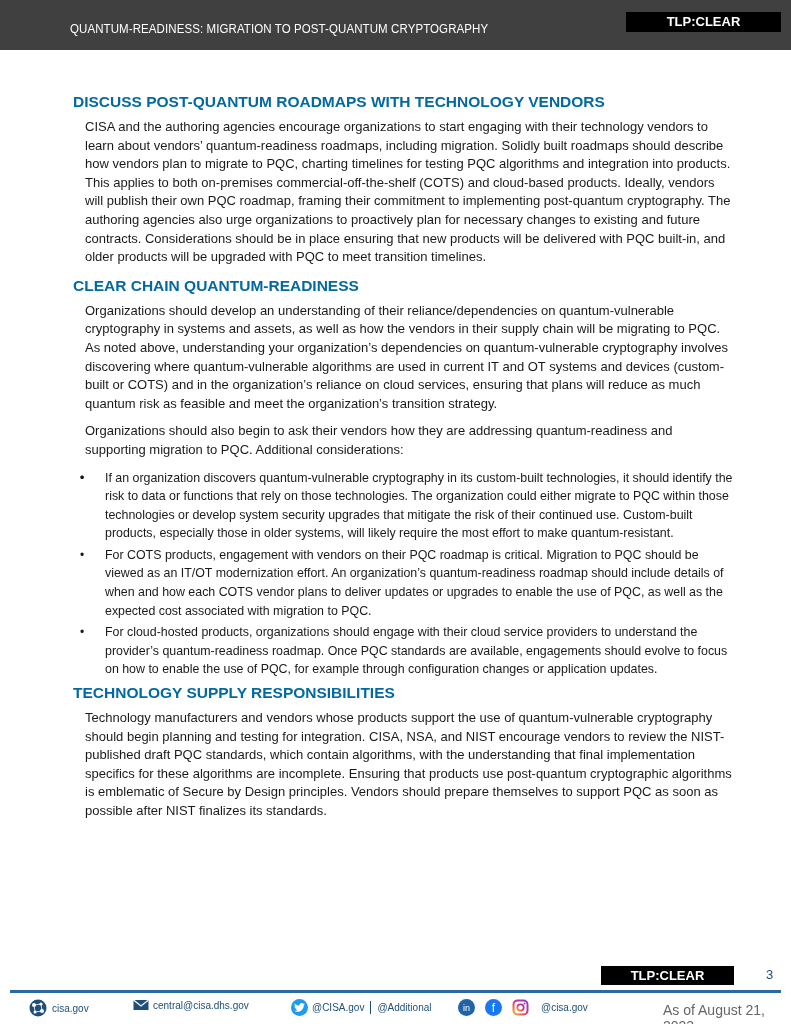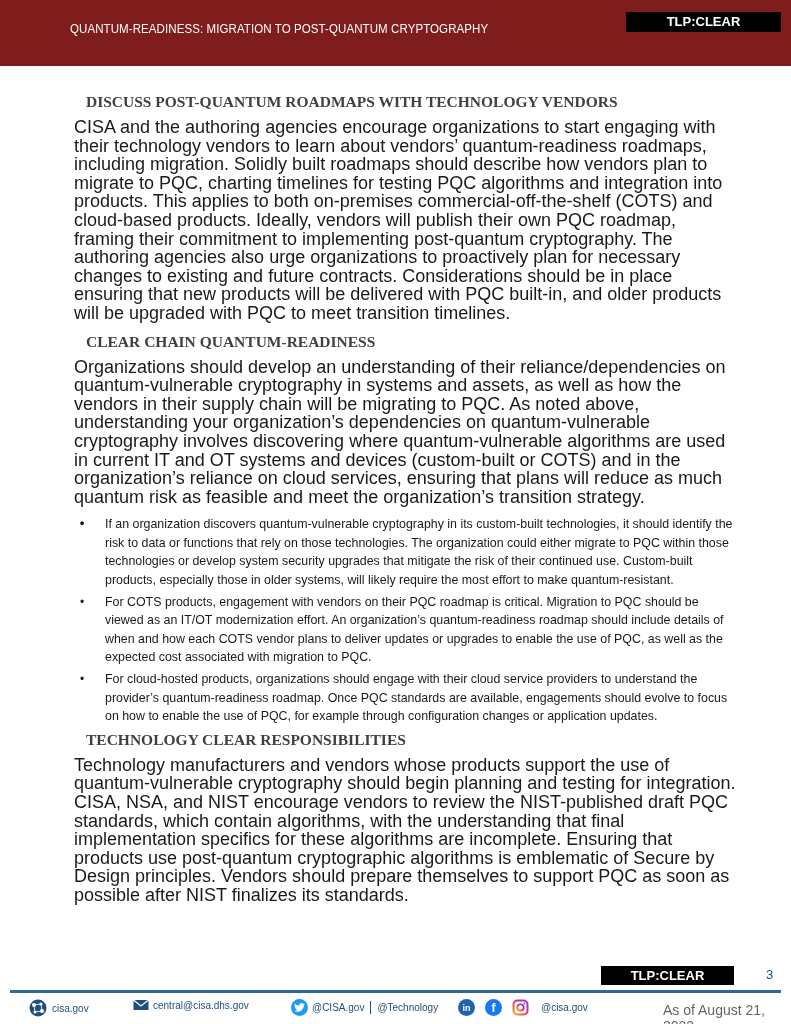--- a/index.html
+++ b/index.html
@@ -1,90 +1,91 @@
 <!DOCTYPE html>
 <html><head>
 <meta charset="utf-8">
 <style>
   html, body { margin: 0; padding: 0; }
   body {
     width: 791px; height: 1024px; position: relative; overflow: hidden;
     background: #ffffff; font-family: "Liberation Sans", sans-serif; color: #1a1a1a;
   }
   .header {
-    position: absolute; left: 0; top: 0; width: 791px; height: 66px;
-    background: #7f1d1d;
+    position: absolute; left: 0; top: 0; width: 791px; height: 50px;
+    background: #404040;
   }
   .header-title {
     position: absolute; left: 70px; top: 22px; color: #ffffff;
     font-size: 12.5px; font-family: "Liberation Sans", sans-serif;
     transform: scaleX(0.92); transform-origin: left center; letter-spacing: 0.1px;
   }
   .tlp-top {
     position: absolute; left: 626px; top: 12px; width: 155px; height: 20px;
     background: #000000; color: #ffffff; font-size: 13px; font-weight: bold;
     text-align: center; line-height: 20px;
   }
   .content { position: absolute; left: 70px; top: 92px; width: 666px; }
   h2 {
-    margin: 0 0 6px 16px; color: #404040; font-size: 15.5px; font-weight: bold;
-    font-family: Liberation Serif, serif; line-height: 20px;
+    margin: 0 0 6px 3px; color: #0369a1; font-size: 15.5px; font-weight: bold;
+    font-family: Liberation Sans, sans-serif; line-height: 20px;
   }
   p {
-    margin: 0 0 9px 4px; font-size: 18px; line-height: 18.6px; color: #1a1a1a;
+    margin: 0 0 9px 15px; font-size: 13px; line-height: 18.6px; color: #1a1a1a;
     font-family: "Liberation Sans", sans-serif;
   }
   ul { margin: 0 0 4px 0; padding: 0 0 0 35px; list-style: none; }
   li {
     position: relative; font-size: 12.4px; line-height: 18.6px; margin-bottom: 3px;
   }
   li .bullet { position: absolute; left: -25px; top: 0; font-size: 12px; }
   .sec2 { margin-top: 4px; }
   .sec3 { margin-top: 3px; }
   .tlp-bottom {
     position: absolute; left: 601px; top: 966px; width: 133px; height: 19px;
     background: #000; color: #fff; font-size: 13px; font-weight: bold;
     text-align: center; line-height: 19px;
   }
   .page-num { position: absolute; left: 766px; top: 967px; font-size: 13px; color: #1f4e79; }
   .footer-line { position: absolute; left: 10px; top: 990px; width: 771px; height: 3px; background: #2b6aa0; }
   .footer { position: absolute; left: 0; top: 996px; width: 791px; height: 24px; font-size: 10px; color: #1f4e79; }
   .f-item { position: absolute; top: 3px; display: flex; align-items: center; gap: 4px; }
   .f-icon { display: inline-flex; align-items: center; justify-content: center; }
-  .round { width: 17px; height: 17px; border-radius: 50%; color: #fff; font-weight: bold; font-size: 10px; }
+  .round { width: 17px; height: 17px; border-radius: 50%; color: #fff; font-weight: normal; font-size: 10px; }
   .sep { display: inline-block; width: 1px; height: 13px; background: #1f4e79; margin: 0 2px; }
   .date { position: absolute; left: 663px; top: 6px; color: #666; font-size: 14px; }
 </style>
 </head>
 <body>
 
 <div class="header">
   <div class="header-title">QUANTUM-READINESS: MIGRATION TO POST-QUANTUM CRYPTOGRAPHY</div>
   <div class="tlp-top">TLP:CLEAR</div>
 </div>
 
 <div class="content">
   <section>
     <h2>DISCUSS POST-QUANTUM ROADMAPS WITH TECHNOLOGY VENDORS</h2>
     <p>CISA and the authoring agencies encourage organizations to start engaging with their technology vendors to learn about vendors’ quantum-readiness roadmaps, including migration. Solidly built roadmaps should describe how vendors plan to migrate to PQC, charting timelines for testing PQC algorithms and integration into products. This applies to both on-premises commercial-off-the-shelf (COTS) and cloud-based products. Ideally, vendors will publish their own PQC roadmap, framing their commitment to implementing post-quantum cryptography. The authoring agencies also urge organizations to proactively plan for necessary changes to existing and future contracts. Considerations should be in place ensuring that new products will be delivered with PQC built-in, and older products will be upgraded with PQC to meet transition timelines.</p>
   </section>
 
   <section class="sec2">
     <h2>CLEAR CHAIN QUANTUM-READINESS</h2>
     <p>Organizations should develop an understanding of their reliance/dependencies on quantum-vulnerable cryptography in systems and assets, as well as how the vendors in their supply chain will be migrating to PQC. As noted above, understanding your organization’s dependencies on quantum-vulnerable cryptography involves discovering where quantum-vulnerable algorithms are used in current IT and OT systems and devices (custom-built or COTS) and in the organization’s reliance on cloud services, ensuring that plans will reduce as much quantum risk as feasible and meet the organization’s transition strategy.</p>
+    <p>Organizations should also begin to ask their vendors how they are addressing quantum-readiness and supporting migration to PQC. Additional considerations:</p>
     <ul>
       <li><span class="bullet">•</span></li>
       <li><span class="bullet">•</span><span>If an organization discovers quantum-vulnerable cryptography in its custom-built technologies, it should identify the risk to data or functions that rely on those technologies. The organization could either migrate to PQC within those technologies or develop system security upgrades that mitigate the risk of their continued use. Custom-built products, especially those in older systems, will likely require the most effort to make quantum-resistant.</span></li>
       <li><span class="bullet">•</span><span>For COTS products, engagement with vendors on their PQC roadmap is critical. Migration to PQC should be viewed as an IT/OT modernization effort. An organization’s quantum-readiness roadmap should include details of when and how each COTS vendor plans to deliver updates or upgrades to enable the use of PQC, as well as the expected cost associated with migration to PQC.</span></li>
       <li><span class="bullet">•</span><span>For cloud-hosted products, organizations should engage with their cloud service providers to understand the provider’s quantum-readiness roadmap. Once PQC standards are available, engagements should evolve to focus on how to enable the use of PQC, for example through configuration changes or application updates.</span></li>
     </ul>
   </section>
 
   <section class="sec3">
-    <h2>TECHNOLOGY CLEAR RESPONSIBILITIES</h2>
+    <h2>TECHNOLOGY SUPPLY RESPONSIBILITIES</h2>
     <p>Technology manufacturers and vendors whose products support the use of quantum-vulnerable cryptography should begin planning and testing for integration. CISA, NSA, and NIST encourage vendors to review the NIST-published draft PQC standards, which contain algorithms, with the understanding that final implementation specifics for these algorithms are incomplete. Ensuring that products use post-quantum cryptographic algorithms is emblematic of Secure by Design principles. Vendors should prepare themselves to support PQC as soon as possible after NIST finalizes its standards.</p>
   </section>
 </div>
 
 <div class="tlp-bottom">TLP:CLEAR</div>
 <div class="page-num">3</div>
 <div class="footer-line"></div>
 
 <div class="footer">
   <div class="f-item" style="left:28px;">
@@ -112,21 +113,21 @@
   </div>
 
   <div class="f-item" style="left:291px;">
     <span class="f-icon round" style="background:#1d9bf0;">
       <svg width="11" height="9" viewBox="0 0 24 20">
           <path d="M24 2.4c-.9.4-1.8.7-2.8.8 1-.6 1.8-1.6 2.2-2.7-1 .6-2 1-3.1 1.2C19.4.7 18.1 0 16.6 0c-2.7 0-4.9 2.2-4.9 4.9 0 .4 0 .8.1 1.1C7.7 5.8 4.1 3.9 1.7.9c-.4.7-.7 1.6-.7 2.5 0 1.7.9 3.2 2.2 4.1-.8 0-1.6-.2-2.2-.6v.1c0 2.4 1.7 4.4 3.9 4.8-.4.1-.8.2-1.3.2-.3 0-.6 0-.9-.1.6 2 2.4 3.4 4.6 3.4-1.7 1.3-3.8 2.1-6.1 2.1-.4 0-.8 0-1.2-.1 2.2 1.4 4.8 2.2 7.5 2.2 9.1 0 14-7.5 14-14v-.6c1-.7 1.8-1.6 2.5-2.5z" fill="#fff"></path>
         </svg>
     </span>
     <span>@CISA.gov</span>
     <span class="sep"></span>
-    <span>@Technology</span>
+    <span>@Additional</span>
   </div>
 
   <div class="f-item" style="left:458px;">
     <span class="f-icon round" style="background:#1f63a8; font-size:9px;">in</span>
     <span class="f-icon round" style="background:#1877f2; margin-left:6px; font-size:12px;">f</span>
     <span class="f-icon" style="margin-left:6px;">
       <svg width="17" height="17" viewBox="0 0 17 17">
         <defs>
             <linearGradient id="ig" x1="0" y1="1" x2="1" y2="0">
               <stop offset="0" stop-color="#f9a825"></stop>

